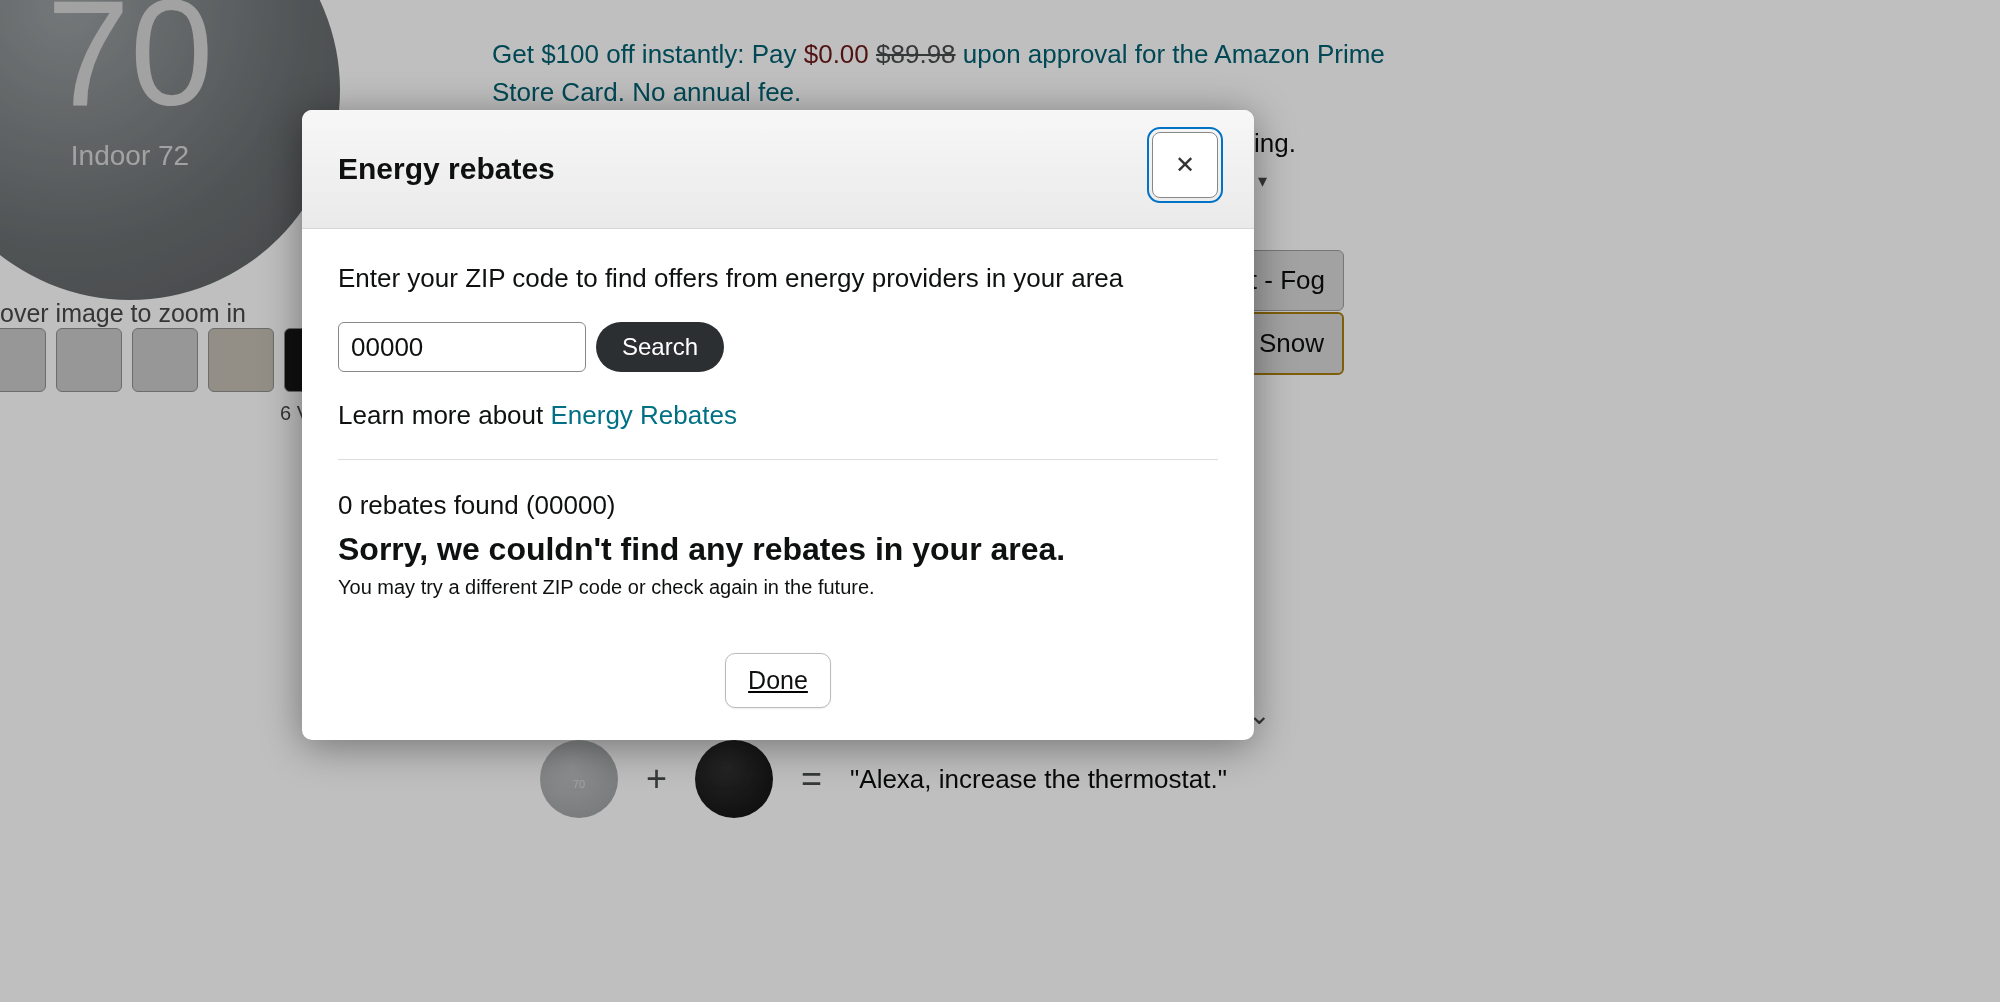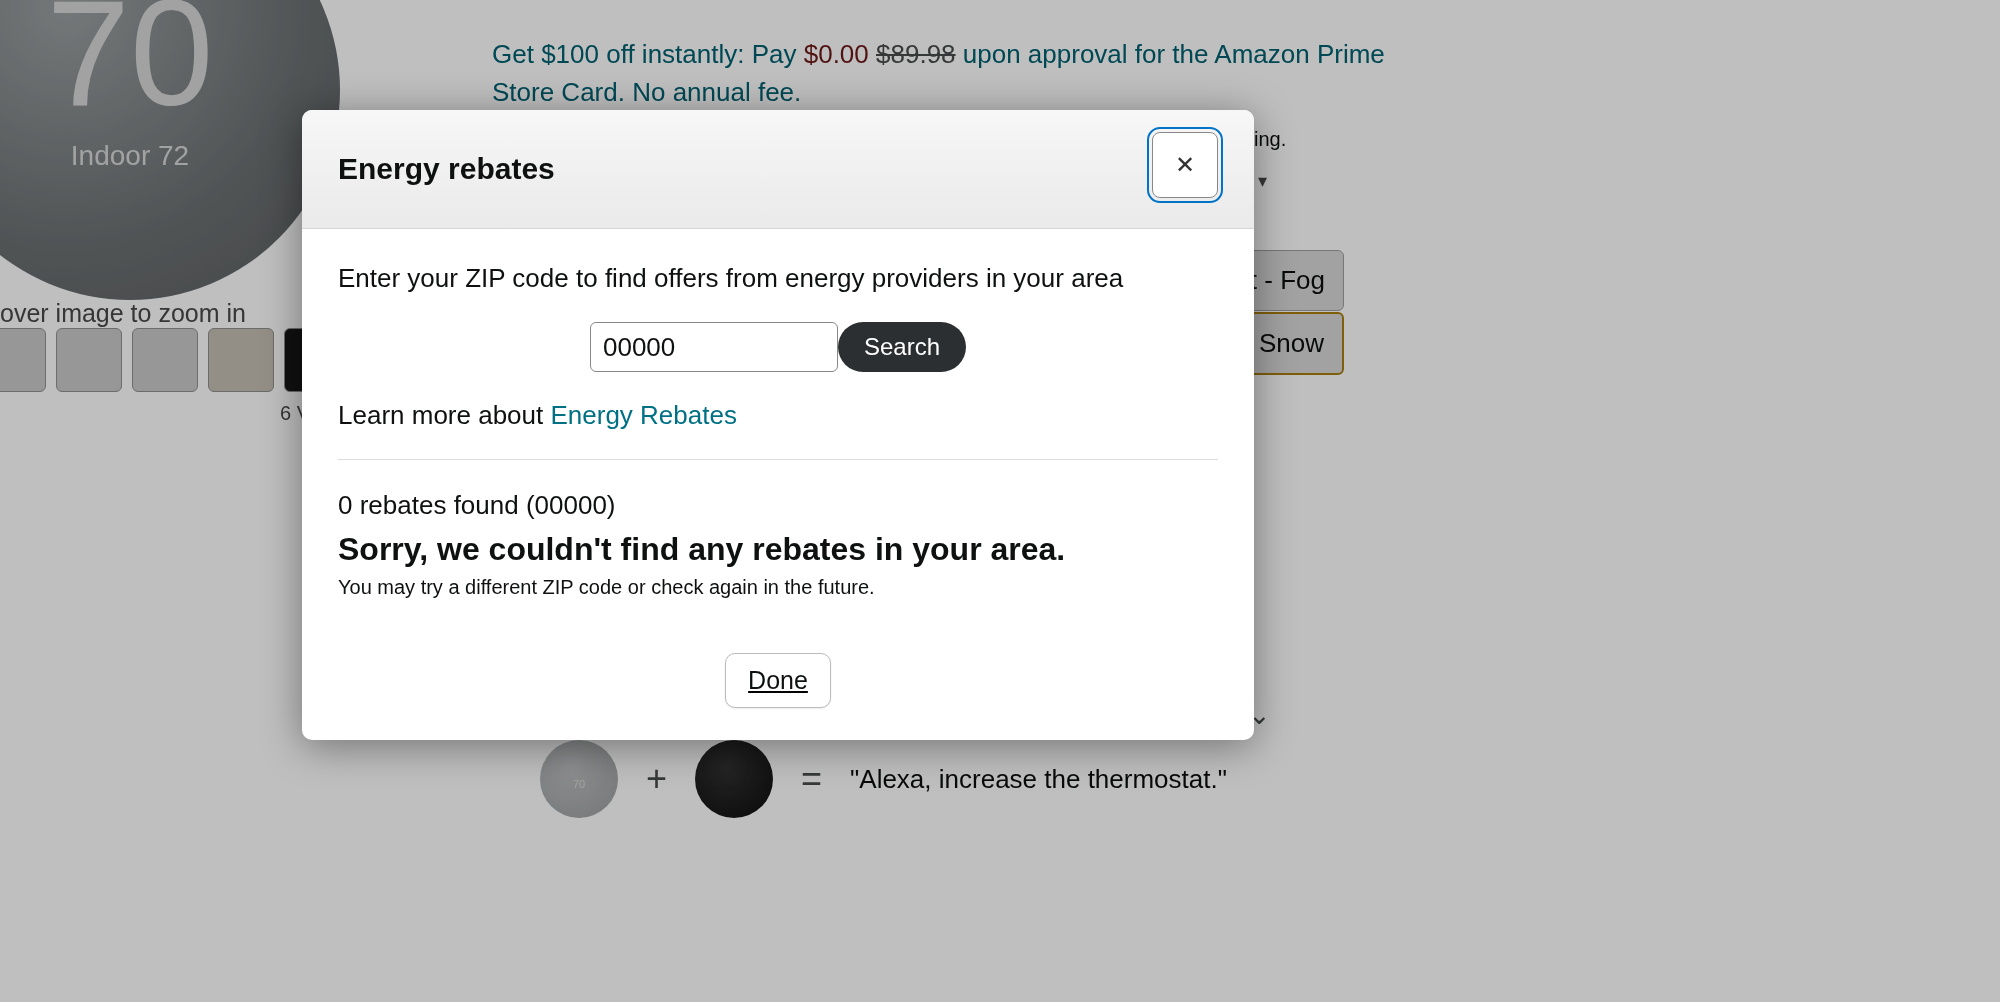--- a/index.html
+++ b/index.html
@@ -161,21 +161,21 @@
       align-items: center;
       justify-content: center;
       cursor: pointer;
       font-size: 24px;
       color: #333;
       position:relative;
       top:-4px;
     }
     .modal-body { padding: 34px 36px 8px 36px; }
     .prompt { font-size: 26px; color:#0f1111; margin-bottom: 28px;}
-    .search-row { display:flex; gap: 0; align-items:center; margin-bottom: 28px; justify-content: center;}
+    .search-row { display:flex; gap: 10px; align-items:center; margin-bottom: 28px;}
     .zip-input {
       width: 248px;
       height: 50px;
       padding: 0 12px;
       font-size: 26px;
       border: 1px solid #888;
       border-radius: 6px;
       color:#0f1111;
     }
     .search-btn {
@@ -200,21 +200,21 @@
       border:1px solid #bbb;
       border-radius:10px;
       padding: 12px 22px;
       font-size:25px;
       cursor:pointer;
       box-shadow: 0 1px 2px rgba(0,0,0,0.08);
       color:#0f1111;
     }
     .bg-text-partial{
       position:absolute;
-      font-size:20px;
+      font-size:26px;
       color:#0f1111;
     }
   </style>
 </head>
 <body>
 
 <div class="background">
   <div class="thermostat">
     <div class="temp">70</div>
     <div class="indoor">Indoor 72</div>

